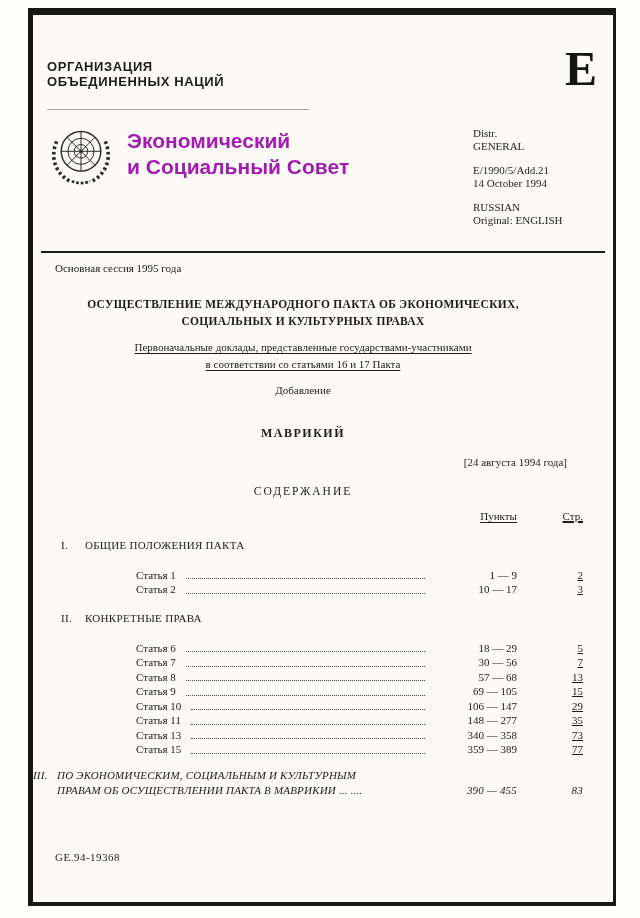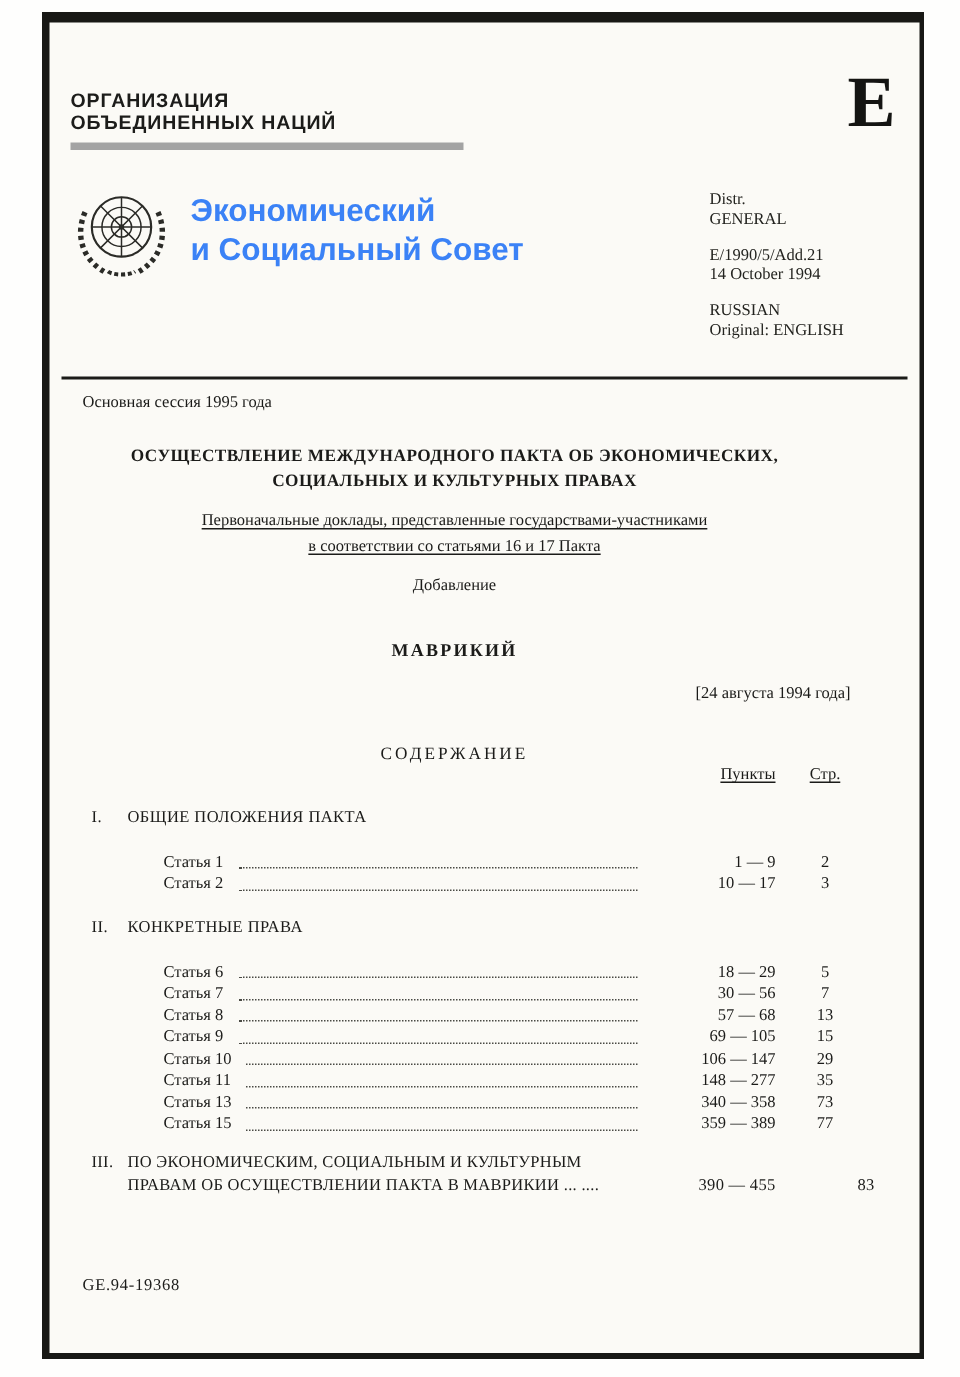--- a/index.html
+++ b/index.html
@@ -34,22 +34,22 @@
     position: absolute;
     left: 14px;
     top: 44px;
     width: 262px;
     font-family: "Liberation Sans", sans-serif;
     font-weight: bold;
     font-size: 13px;
     line-height: 15px;
     letter-spacing: 0.6px;
     color: #1c1c1a;
-    border-bottom: 5px solid #a3a3a3;
-    padding-bottom: 6px;
+    border-bottom: 1px solid #a3a3a3;
+    padding-bottom: 20px;
   }
   .big-e {
     position: absolute;
     right: 16px;
     top: 30px;
     font-family: "Liberation Serif", serif;
     font-weight: bold;
     font-size: 48px;
     line-height: 48px;
     color: #141412;
@@ -62,21 +62,21 @@
     height: 72px;
   }
   .council-title {
     position: absolute;
     left: 94px;
     top: 113px;
     font-family: "Liberation Sans", sans-serif;
     font-weight: bold;
     font-size: 21px;
     line-height: 26px;
-    color: #3b82f6;
+    color: #a21caf;
   }
   .distr-block {
     position: absolute;
     left: 440px;
     top: 112px;
     font-size: 11px;
     line-height: 13px;
     color: #23231f;
   }
   .distr-block .gap { height: 11px; }
@@ -117,66 +117,66 @@
     text-underline-offset: 2px;
   }
   .addendum { top: 369px; font-size: 11px; }
   .country  { top: 411px; font-weight: bold; letter-spacing: 1.5px; font-size: 12px; }
   .received {
     position: absolute;
     right: 46px;
     top: 441px;
     font-size: 11px;
   }
-  .contents-title { top: 470px; letter-spacing: 2px; font-size: 11.5px; margin-top: 12px; }
+  .contents-title { top: 470px; letter-spacing: 2px; font-size: 11.5px; }
 
   
   .toc {
     position: absolute;
     left: 0;
     right: 0;
     top: 494px;
     font-size: 11px;
   }
   .trow {
     display: flex;
     align-items: baseline;
-    padding: 0 30px 0 40px;
+    padding: 0 30px 0 67px;
     line-height: 14.5px;
   }
   .trow .lbl { flex: 0 0 auto; white-space: nowrap; }
   .trow .leader {
     flex: 1 1 auto;
     align-self: flex-end;
     border-bottom: 1px dotted #4a4a45;
     margin: 0 8px 3px 10px;
     min-width: 20px;
   }
   .trow .paras { flex: 0 0 84px; text-align: right; white-space: nowrap; }
-  .trow .pg    { flex: 0 0 66px; text-align: center; white-space: nowrap; }
+  .trow .pg    { flex: 0 0 66px; text-align: right; white-space: nowrap; text-decoration: underline; }
   .colhead-row { margin-bottom: 12px; }
   .colhead {
     text-decoration: underline;
     text-underline-offset: 2px;
   }
   .sec {
     display: flex;
     padding-left: 28px;
     line-height: 15px;
     margin-top: 14px;
     letter-spacing: 0.3px;
   }
   .sec .num { width: 24px; flex: 0 0 24px; }
   .items { margin-top: 15px; margin-left: 36px; }
   .sec3 {
     position: relative;
     margin-top: 11px;
-    padding-left: 28px;
     line-height: 15.5px;
     letter-spacing: 0.2px;
+    font-style: italic;
   }
   .sec3-body { display: flex; }
   .sec3-title { width: 380px; }
   .sec3 .paras-abs {
     position: absolute;
     right: 96px;
     bottom: 0;
     width: 90px;
     text-align: right;
     white-space: nowrap;

